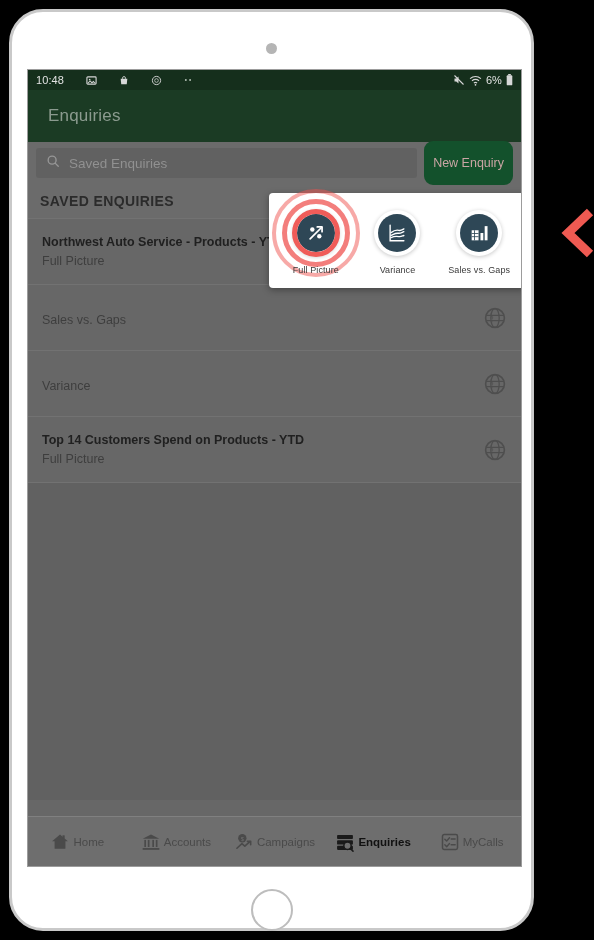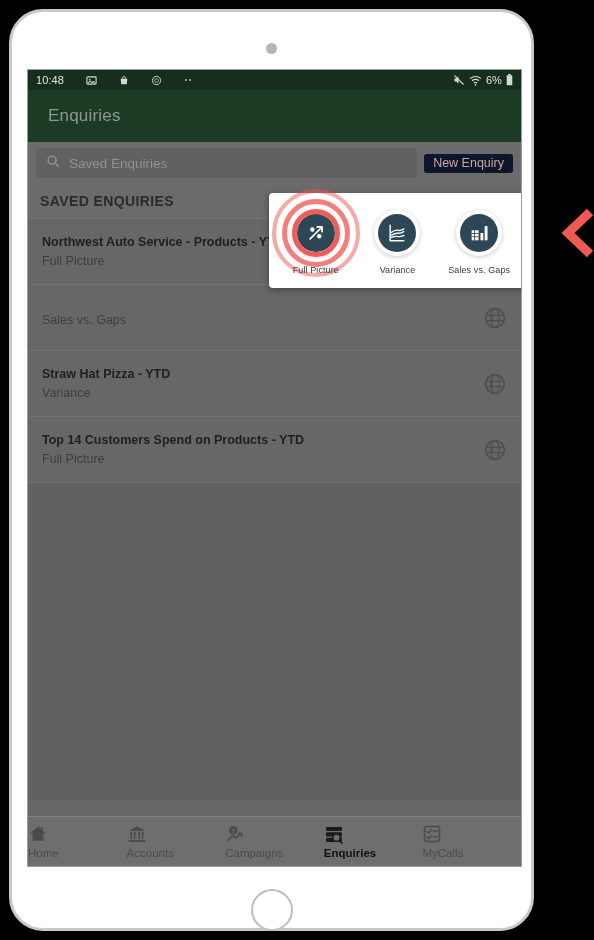--- a/index.html
+++ b/index.html
@@ -108,24 +108,24 @@
     display: flex;
     align-items: center;
     padding: 0 10px;
     gap: 9px;
   }
   #search-placeholder {
     color: #949494;
     font-size: 13.5px;
   }
   #new-enquiry-button {
-    height: 19px;
-    background: #0f172a;
+    height: 44px;
+    background: #14532d;
     border: none;
-    border-radius: 3px;
+    border-radius: 9px;
     color: #cfa9a9;
     font-size: 12.5px;
     font-family: "Liberation Sans", sans-serif;
     padding: 0 9px;
     cursor: pointer;
     white-space: nowrap;
   }
 
   
   #section-header {
@@ -185,21 +185,22 @@
     bottom: 0;
     width: 100%;
     height: 50px;
     background: #6e6e6e;
     border-top: 1px solid #808080;
     display: flex;
   }
   .nav-item {
     flex: 1;
     display: flex;
-    flex-direction: column;
+    flex-direction: row;
+    align-items: center;
     justify-content: center;
     gap: 3px;
     cursor: pointer;
     color: #4a4a4a;
   }
   .nav-item.active { color: #1a1a1a; }
   .nav-item.active .nav-label { font-weight: bold; color: #111111; }
   .nav-icon { width: 20px; height: 20px; display: block; }
   .nav-label { font-size: 11.5px; }
 
@@ -403,21 +404,20 @@
               <circle cx="12" cy="12" r="9.4" fill="none" stroke="#3c3c3c" stroke-width="1.7"></circle>
               <ellipse cx="12" cy="12" rx="4.2" ry="9.4" fill="none" stroke="#3c3c3c" stroke-width="1.3"></ellipse>
               <path d="M3 9.3h18M3 14.7h18" stroke="#3c3c3c" stroke-width="1.3"></path>
               <path d="M7 6.5c1.4 1.2 1.2 3 2.4 3.6 1.4.7 1 2.6 0 3.3-1 .7-.6 2.4.4 3.1" fill="#3c3c3c" opacity="0.65"></path>
             </svg>
         </span>
       </div>
 
       <div class="enquiry-row">
         <div class="row-texts">
-          <div class="row-title">Straw Hat Pizza - YTD</div>
           <div class="row-sub">Variance</div>
         </div>
         <span class="row-globe">
           <svg width="24" height="24" viewBox="0 0 24 24">
               <circle cx="12" cy="12" r="9.4" fill="none" stroke="#3c3c3c" stroke-width="1.7"></circle>
               <ellipse cx="12" cy="12" rx="4.2" ry="9.4" fill="none" stroke="#3c3c3c" stroke-width="1.3"></ellipse>
               <path d="M3 9.3h18M3 14.7h18" stroke="#3c3c3c" stroke-width="1.3"></path>
               <path d="M7 6.5c1.4 1.2 1.2 3 2.4 3.6 1.4.7 1 2.6 0 3.3-1 .7-.6 2.4.4 3.1" fill="#3c3c3c" opacity="0.65"></path>
             </svg>
         </span>

